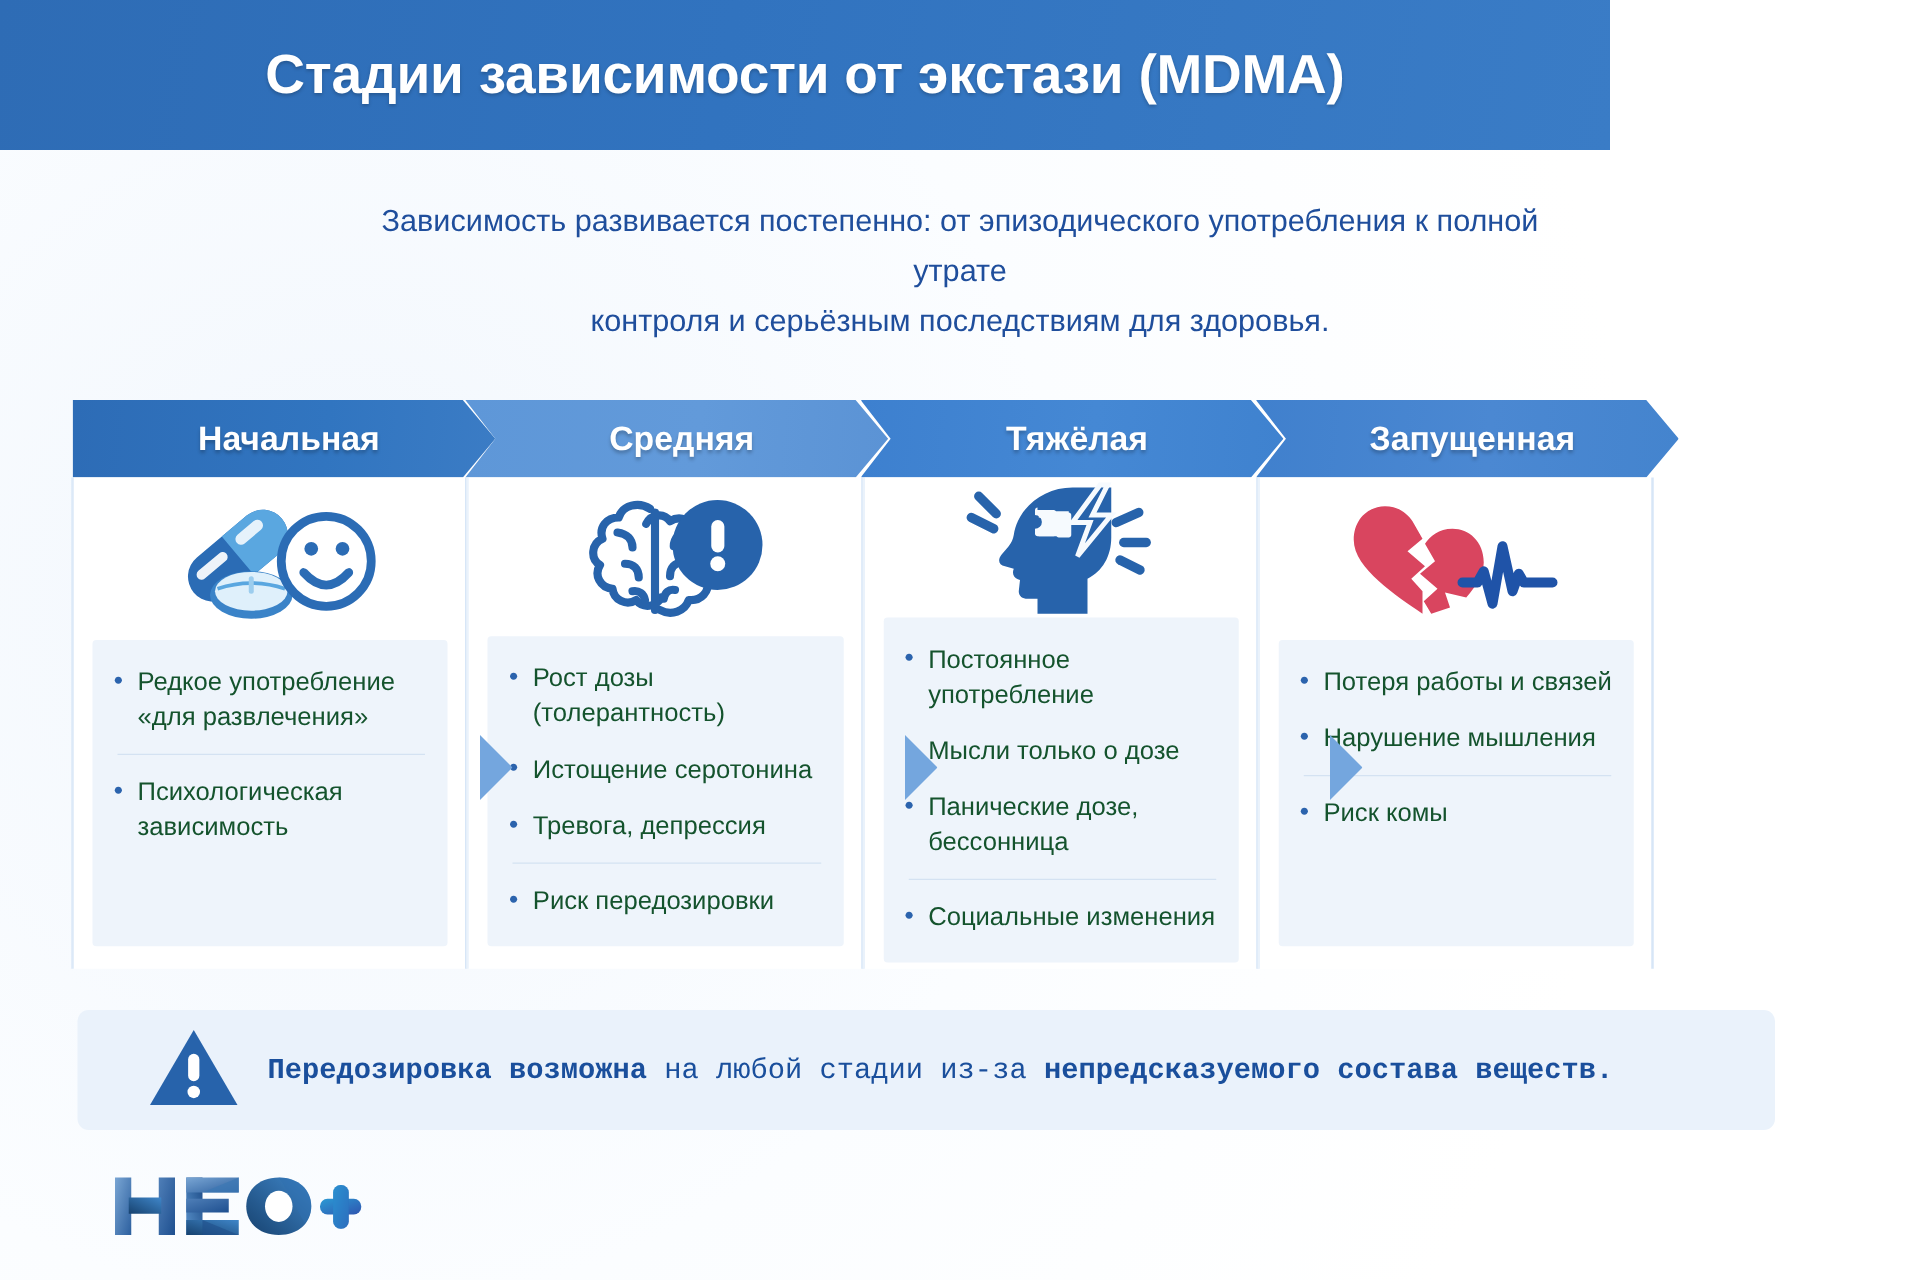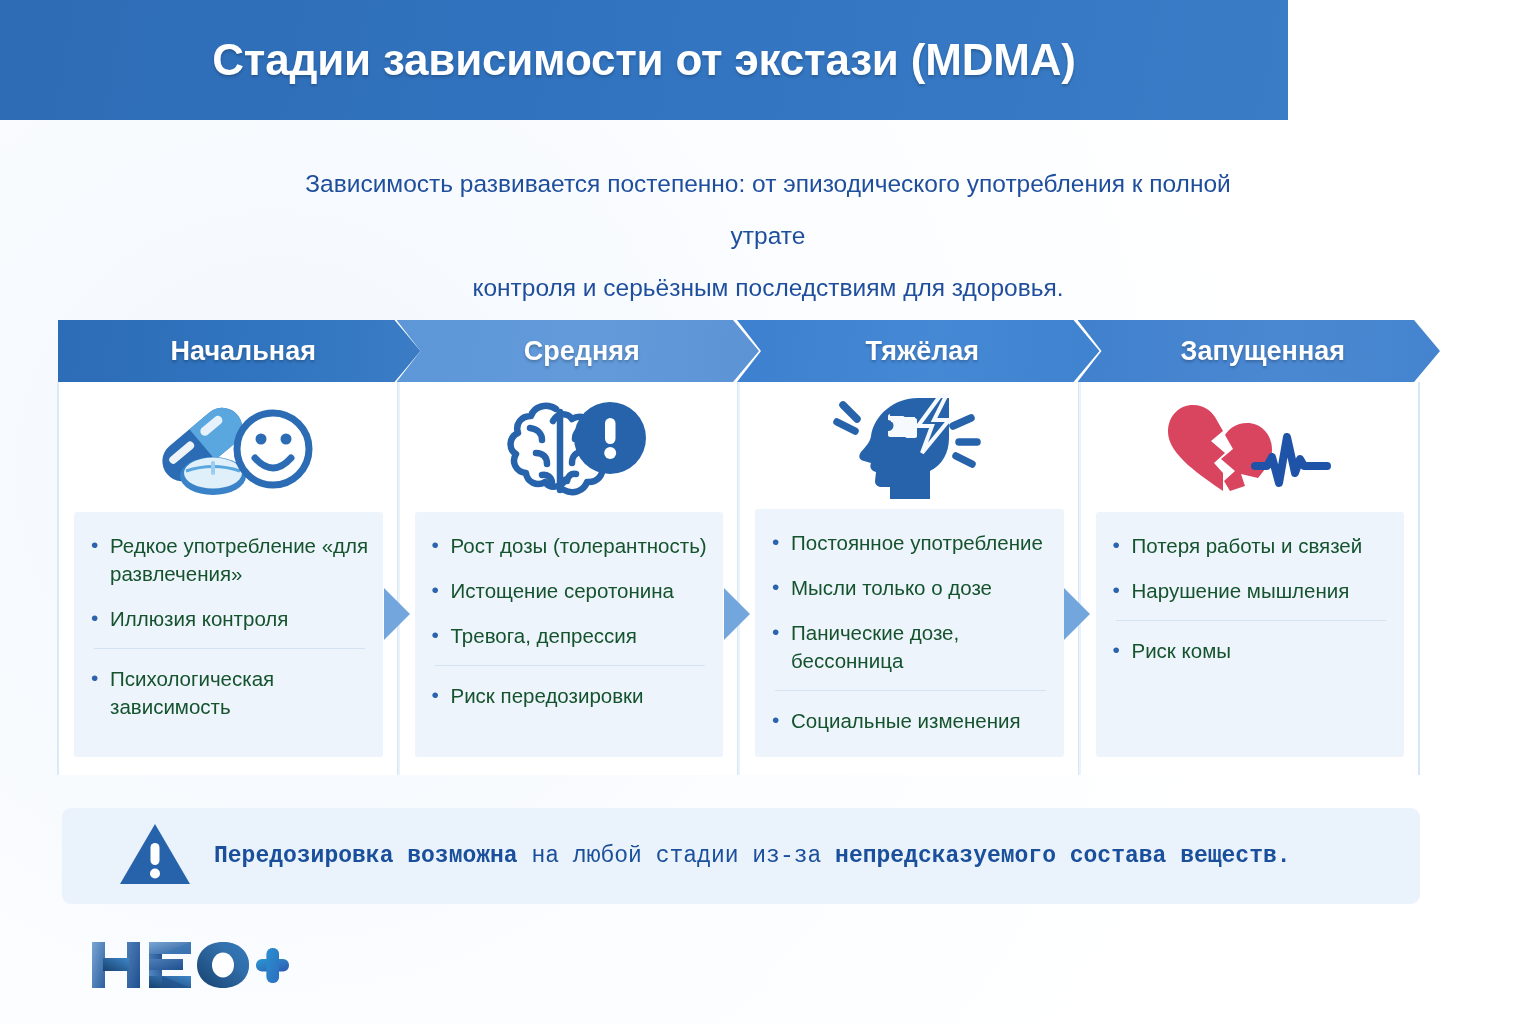--- a/index.html
+++ b/index.html
@@ -27,26 +27,26 @@
   .topbar h1{
     font-size:44px; font-weight:bold; color:#ffffff;
     letter-spacing:-0.2px;
     text-shadow:0 2px 3px rgba(0,0,0,.22);
     white-space:nowrap;
   }
 
   
   .subtitle{
     position:absolute; left:268px; top:158px; width:1000px;
-    text-align:center; color:#1f4e9c; font-size:24.5px; line-height:52px;
+    text-align:center; color:#1f4e9c; font-size:24.5px; line-height:40px;
   }
 
   
   .panel{
-    position:absolute; left:58px; top:320px; width:1362px; height:455px;
+    position:absolute; left:58px; top:320px; width:1265px; height:455px;
   }
   .cards{ position:absolute; inset:0; display:flex; }
   .card{
     position:relative; flex:1 1 0; height:100%;
     background:#ffffff;
     display:flex; flex-direction:column;
   }
   .card:not(:last-child)::after{
     content:""; position:absolute; right:0; top:62px; bottom:0;
     width:2px; background:#d7e6f7;
@@ -180,21 +180,20 @@
 
             <circle cx="132" cy="54" r="36" fill="none" stroke="#2b6cb5" stroke-width="7"></circle>
             <circle cx="120" cy="44" r="5.5" fill="#2b6cb5"></circle>
             <circle cx="145" cy="44" r="5.5" fill="#2b6cb5"></circle>
             <path d="M114 63 q18 20 36 0" stroke="#2b6cb5" stroke-width="7" fill="none" stroke-linecap="round"></path>
           </svg>
         </div>
         <div class="bullets">
           <ul>
             <li>Редкое употребление «для развлечения»</li>
-            <li>Иллюзия контроля</li>
             <li class="sep">Психологическая зависимость</li>
           </ul>
         </div>
       </div>
 
       <div class="card s2">
         <div class="stage-head">
           <span>Средняя</span>
         </div>
         <div class="icon-wrap">

